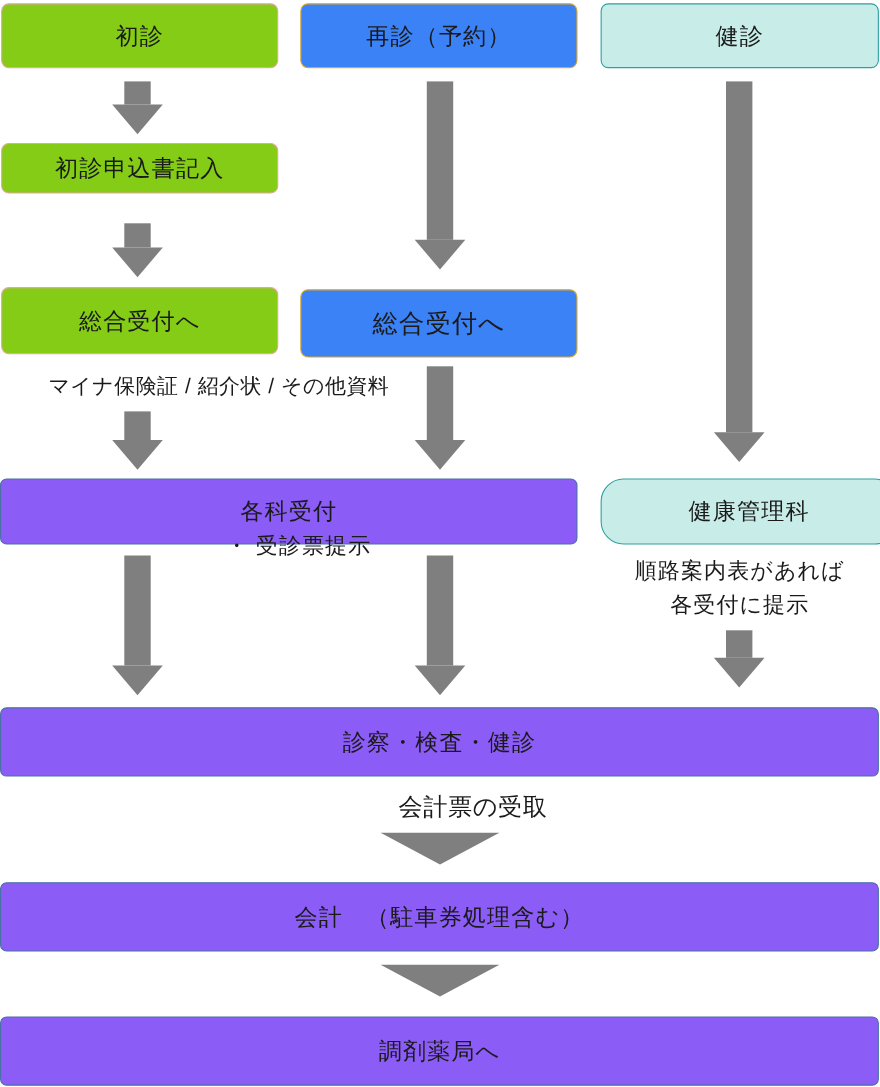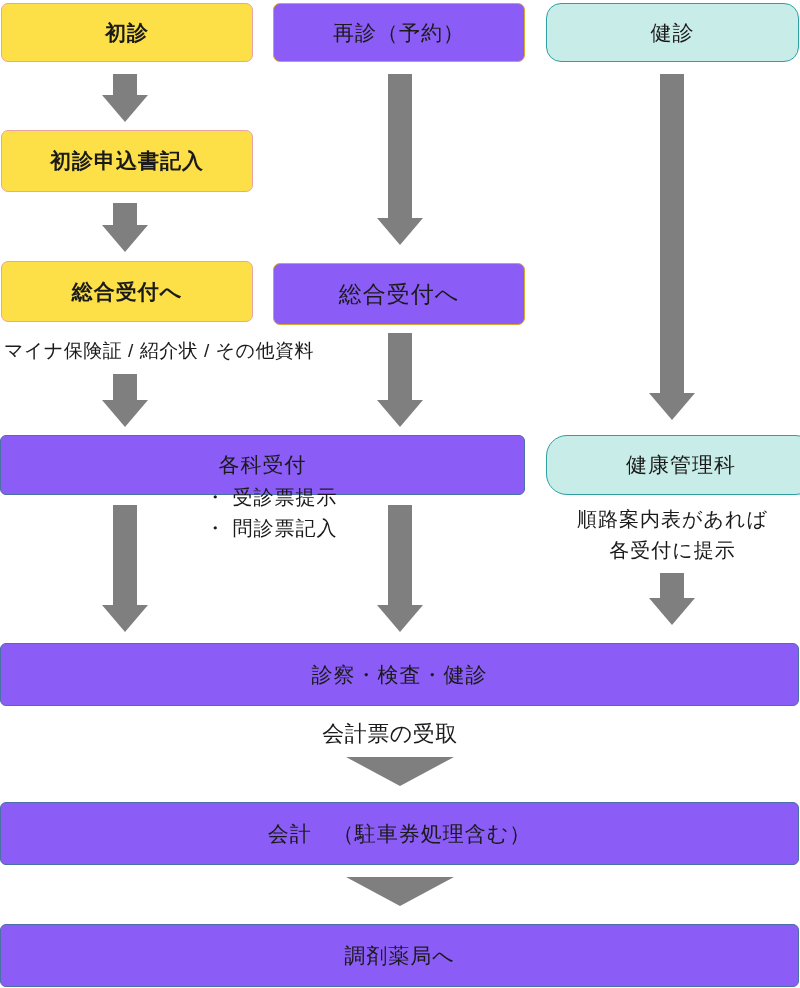--- a/index.html
+++ b/index.html
@@ -9,22 +9,22 @@
   
   .node{
     position:absolute;
     box-sizing:border-box;
     display:flex;align-items:center;justify-content:center;
     border-radius:7px;
     font-size:21px;
     letter-spacing:1px;
     text-align:center;
   }
-  .pink  {background:#fde047;border:1.5px solid #EAA4A4;font-weight:bold;}
-  .yellow{background:#8b5cf6;border:1.5px solid #D9A62E;}
+  .pink  {background:#84cc16;border:1.5px solid #EAA4A4;}
+  .yellow{background:#3b82f6;border:1.5px solid #D9A62E;}
   .teal  {background:#C8ECE8;border:1.5px solid #2FA0A0;}
   .blue  {background:#8b5cf6;border:1.5px solid #4A70A8;border-radius:6px;}
   .node-lg{font-size:23px;}
   .label-sub{font-size:21px;margin-left:6px;}
 
   
   .arrow{
     position:absolute;
     display:flex;flex-direction:column;align-items:center;
     width:46px;
@@ -38,47 +38,47 @@
   }
   
   .tri{
     position:absolute;width:0;height:0;
     border-left:54px solid transparent;
     border-right:54px solid transparent;
     border-top:29px solid #7F7F7F;
   }
 
   
-  .note{position:absolute;font-size:19px;letter-spacing:0.5px;white-space:nowrap;}
+  .note{position:absolute;font-size:19px;letter-spacing:0.5px;white-space:nowrap;margin-left:40px;}
   .note-list{position:absolute;font-size:20px;line-height:31px;letter-spacing:1px;}
   .note-center{text-align:center;}
 </style>
 </head>
 <body>
 
 <div class="canvas">
 
   <div class="node pink" style="left:1px;  top:3px; width:252px; height:59px;">初診</div>
   <div class="node yellow" style="left:273px;top:3px; width:252px; height:59px;">再診（予約）</div>
-  <div class="node teal" style="left:546px;top:3px; width:253px; height:59px;border-radius:15px;">健診</div>
+  <div class="node teal" style="left:546px;top:3px; width:253px; height:59px;">健診</div>
 
   <div class="arrow" style="left:102px;top:74px;height:48px;">
     <div class="shaft"></div>
     <div class="head"></div>
   </div>
   <div class="arrow" style="left:377px;top:74px;height:171px;">
     <div class="shaft"></div>
     <div class="head"></div>
   </div>
   <div class="arrow" style="left:649px;top:74px;height:346px;">
     <div class="shaft"></div>
     <div class="head"></div>
   </div>
 
-  <div class="node pink" style="left:1px;top:130px;width:252px;height:62px;">初診申込書記入</div>
+  <div class="node pink" style="left:1px;top:130px;width:252px;height:46px;">初診申込書記入</div>
 
   <div class="arrow" style="left:102px;top:203px;height:49px;">
     <div class="shaft"></div>
     <div class="head"></div>
   </div>
 
   <div class="node pink" style="left:1px;top:261px;width:252px;height:61px;">総合受付へ</div>
   <div class="node yellow node-lg" style="left:273px;top:263px;width:252px;height:62px;">総合受付へ</div>
 
   <div class="note" style="left:4px;top:338px;">マイナ保険証 / 紹介状 / その他資料</div>
@@ -90,21 +90,20 @@
   <div class="arrow" style="left:377px;top:333px;height:94px;">
     <div class="shaft"></div>
     <div class="head"></div>
   </div>
 
   <div class="node blue" style="left:0px;top:435px;width:525px;height:60px;">各科受付</div>
   <div class="node teal" style="left:546px;top:435px;width:270px;height:60px;border-radius:21px;">健康管理科</div>
 
   <div class="note-list" style="left:205px;top:482px;text-align:right;">
     <div>・ 受診票提示</div>
-    <div>・ 問診票記入</div>
   </div>
 
   <div class="note-list note-center" style="left:546px;top:504px;width:253px;">
     <div>順路案内表があれば</div>
     <div>各受付に提示</div>
   </div>
 
   <div class="arrow" style="left:102px;top:505px;height:127px;">
     <div class="shaft"></div>
     <div class="head"></div>

